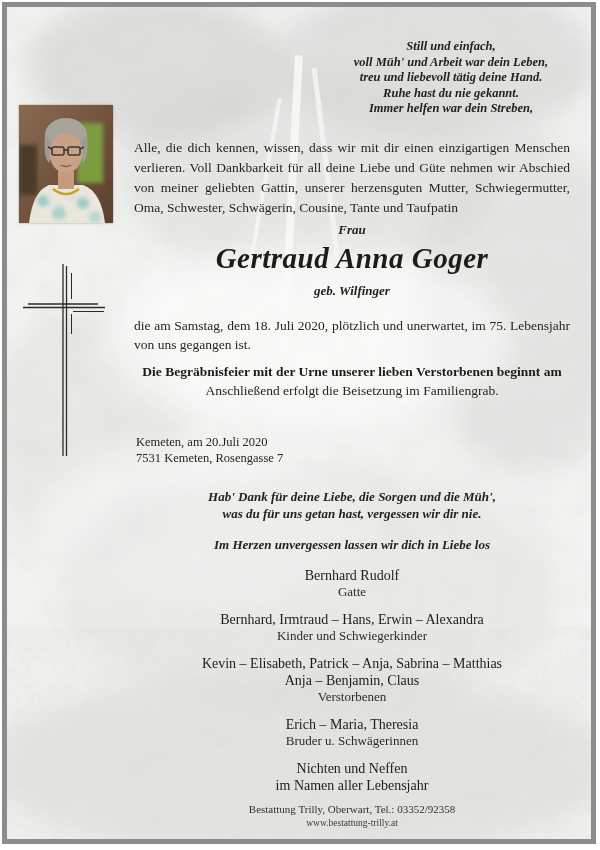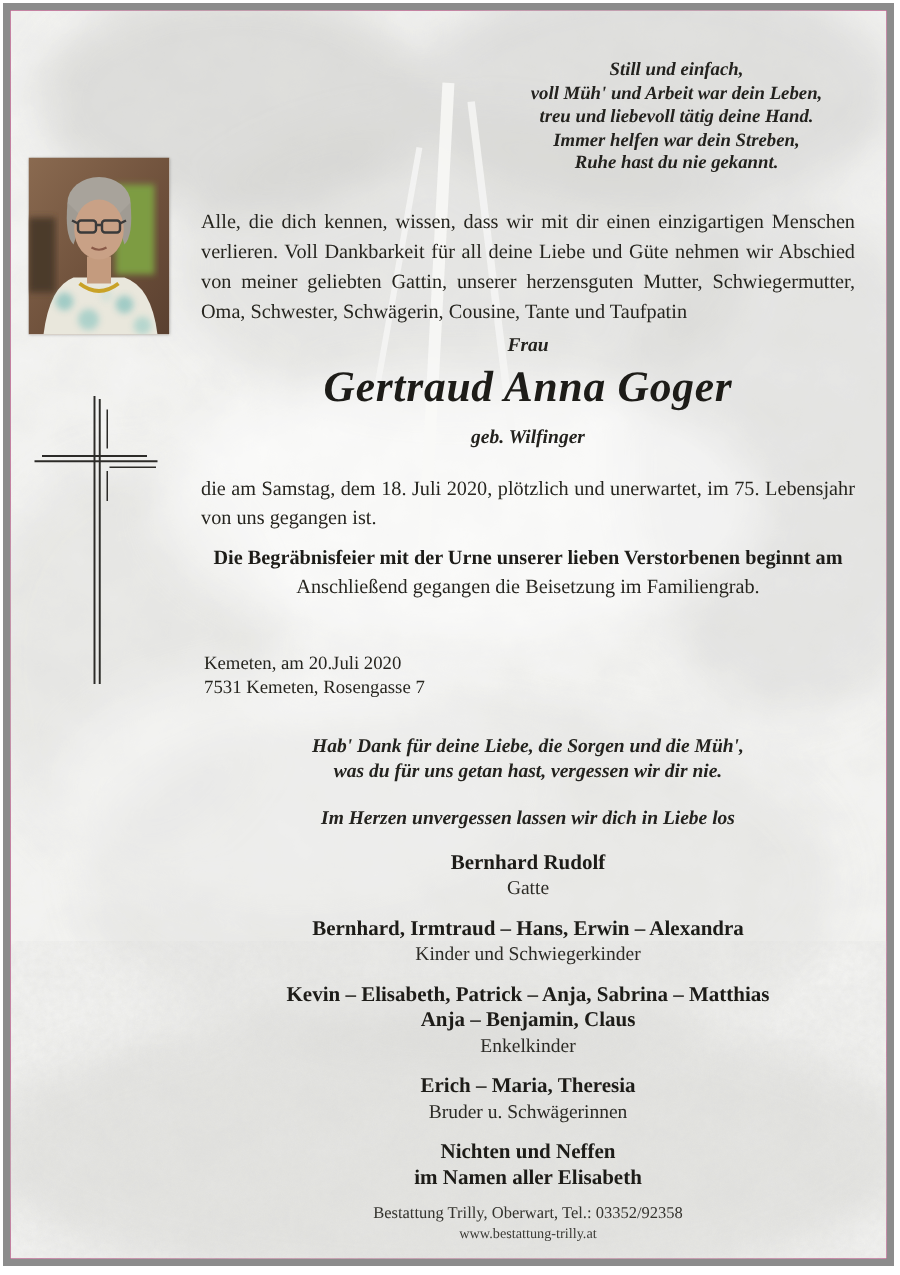--- a/index.html
+++ b/index.html
@@ -2,21 +2,21 @@
 <html><head>
 <meta charset="utf-8">
 <style>
   html,body{margin:0;padding:0;}
   body{
     width:600px;height:850px;position:relative;background:#ffffff;
     font-family:"Liberation Serif", serif;color:#2b2a26;overflow:hidden;
   }
   .sheet{
     position:absolute;left:2px;top:2px;width:584px;height:832px;
-    border:5px solid #8c8c8c;background:#ec4899;overflow:hidden;
+    border:5px solid #8c8c8c;background:#22c55e;overflow:hidden;
   }
   .bg{position:absolute;left:0;top:0;width:100%;height:100%;}
   .layer{position:absolute;}
   
   .memorial-verse{
     left:298px;top:32px;width:292px;text-align:center;
     font-size:12.5px;line-height:15.5px;font-style:italic;font-weight:bold;color:#23221e;
   }
   
   .photo{left:12px;top:98px;width:94px;height:118px;box-shadow:0 0 2px rgba(0,0,0,.35);}
@@ -36,21 +36,21 @@
     left:127px;top:309px;width:436px;text-align:justify;
     font-size:13.5px;line-height:19px;color:#26251f;
   }
   .funeral{top:355px;font-size:13.5px;line-height:19px;color:#26251f;text-align:center;}
   .funeral .b{font-weight:bold;color:#1d1c18;}
   .place-date{left:129px;top:428px;font-size:12.5px;line-height:15.5px;text-align:left;color:#26251f;}
   .thanks{top:481px;font-size:13px;line-height:17px;font-style:italic;font-weight:bold;color:#23221e;}
   .thanks .gap{margin-top:14px;}
   .mourners{top:560px;}
   .mourner-group{margin-bottom:11px;}
-  .mourner-name-line{font-size:14px;line-height:17px;font-weight:bold;color:#1d1c18;}
+  .mourner-name-line{font-size:14px;line-height:17px;font-weight:normal;color:#1d1c18;}
   .mourner-role{font-size:13px;line-height:16px;color:#2c2b26;}
   .footer{top:795px;font-size:11px;line-height:14px;color:#33322d;}
   .footer .url{font-size:9.5px;color:#3b3a35;}
 </style>
 </head>
 <body>
 
 <div class="sheet">
 
   <svg class="bg" width="584" height="832" viewBox="0 0 584 832" xmlns="http://www.w3.org/2000/svg">
@@ -86,22 +86,22 @@
       <rect x="255" y="90" width="4" height="180" fill="#f4f4f2" transform="rotate(10 257 180)"></rect>
     </g>
     <rect y="640" width="584" height="192" filter="url(#grain2)" opacity="0.5"></rect>
     <rect width="584" height="832" fill="#ffffff" opacity="0.18"></rect>
   </svg>
 
   <div class="layer memorial-verse">
     <div>Still und einfach,</div>
     <div>voll Müh' und Arbeit war dein Leben,</div>
     <div>treu und liebevoll tätig deine Hand.</div>
+    <div>Ruhe hast du nie gekannt.</div>
     <div>Immer helfen war dein Streben,</div>
-    <div>Ruhe hast du nie gekannt.</div>
   </div>
 
   <div class="layer photo">
     <svg width="94" height="118" viewBox="0 0 94 118" xmlns="http://www.w3.org/2000/svg">
       <defs>
         <linearGradient id="wood" x1="0" y1="0" x2="1" y2="1">
           <stop offset="0" stop-color="#8a6a50"></stop>
             <stop offset="0.6" stop-color="#6d4f3a"></stop>
             <stop offset="1" stop-color="#5a4030"></stop>
         </linearGradient>
@@ -160,21 +160,21 @@
   <div class="layer intro">Alle, die dich kennen, wissen, dass wir mit dir einen einzigartigen Menschen verlieren. Voll Dankbarkeit für all deine Liebe und Güte nehmen wir Abschied von meiner geliebten Gattin, unserer herzensguten Mutter, Schwiegermutter, Oma, Schwester, Schwägerin, Cousine, Tante und Taufpatin</div>
 
   <div class="layer centercol title-frau">Frau</div>
   <div class="layer centercol deceased-name">Gertraud Anna Goger</div>
   <div class="layer centercol maiden-name">geb. Wilfinger</div>
 
   <div class="layer death-line">die am Samstag, dem 18. Juli 2020, plötzlich und unerwartet, im 75. Lebensjahr von uns gegangen ist.</div>
 
   <div class="layer centercol funeral">
     <div class="b">Die Begräbnisfeier mit der Urne unserer lieben Verstorbenen beginnt am</div>
-    <div>Anschließend gegangen die Beisetzung im Familiengrab.</div>
+    <div>Anschließend erfolgt die Beisetzung im Familiengrab.</div>
   </div>
 
   <div class="layer place-date">
     <div>Kemeten, am 20.Juli 2020</div>
     <div>7531 Kemeten, Rosengasse 7</div>
   </div>
 
   <div class="layer centercol thanks">
     <div>Hab' Dank für deine Liebe, die Sorgen und die Müh',</div>
     <div>was du für uns getan hast, vergessen wir dir nie.</div>
@@ -193,32 +193,32 @@
         <div>
           <div class="mourner-name-line">Bernhard,  Irmtraud – Hans,  Erwin – Alexandra</div>
         </div>
         <div class="mourner-role">Kinder und Schwiegerkinder</div>
       </div>
       <div class="mourner-group">
         <div>
           <div class="mourner-name-line">Kevin – Elisabeth,  Patrick – Anja,  Sabrina – Matthias</div>
           <div class="mourner-name-line">Anja – Benjamin,  Claus</div>
         </div>
-        <div class="mourner-role">Enkelkinder</div>
+        <div class="mourner-role">Verstorbenen</div>
       </div>
       <div class="mourner-group">
         <div>
           <div class="mourner-name-line">Erich – Maria,  Theresia</div>
         </div>
         <div class="mourner-role">Bruder u. Schwägerinnen</div>
       </div>
       <div class="mourner-group">
         <div>
           <div class="mourner-name-line">Nichten und Neffen</div>
-          <div class="mourner-name-line">im Namen aller Elisabeth</div>
+          <div class="mourner-name-line">im Namen aller Lebensjahr</div>
         </div>
 
       </div>
     </div>
 
   <div class="layer centercol footer">
     <div>Bestattung Trilly, Oberwart, Tel.: 03352/92358</div>
     <div class="url">www.bestattung-trilly.at</div>
   </div>
 

